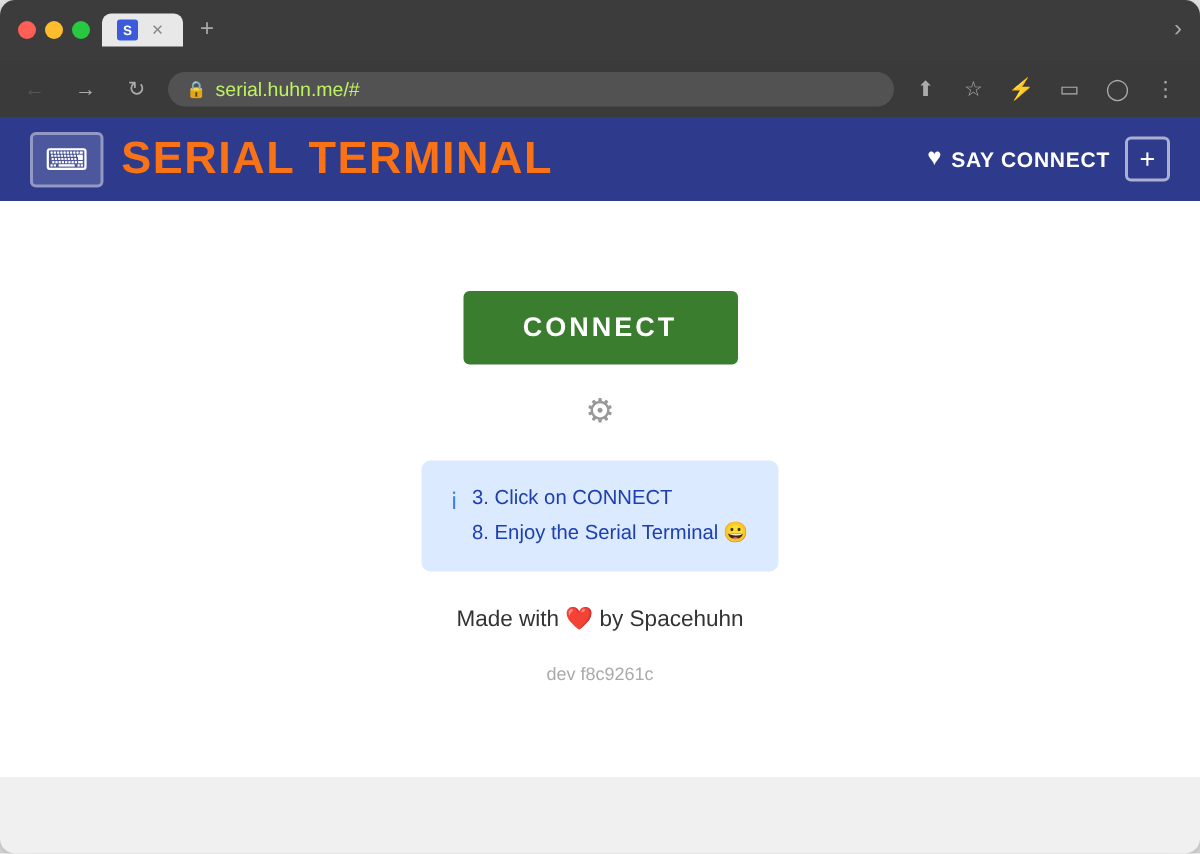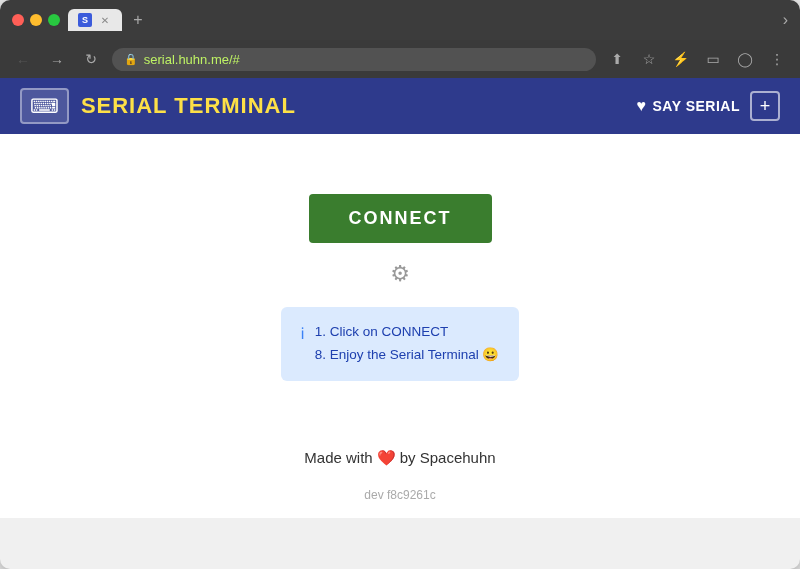--- a/index.html
+++ b/index.html
@@ -188,23 +188,23 @@
       align-items: center;
       justify-content: center;
     }
 
     .keyboard-icon {
       font-size: 20px;
       color: white;
     }
 
     .app-title {
-      font-size: 22px;
+      font-size: 30px;
       font-weight: 800;
-      color: #fde047;
+      color: #f97316;
       letter-spacing: 1px;
       text-transform: uppercase;
       font-family: 'Arial Black', Arial, sans-serif;
     }
 
     .navbar-right {
       display: flex;
       align-items: center;
       gap: 10px;
     }
@@ -289,21 +289,21 @@
     .info-text {
       font-size: 13.5px;
       color: #1e40af;
       line-height: 1.7;
     }
 
     
     .footer {
       text-align: center;
       padding-bottom: 10px;
-      padding-top: 68px;
+      padding-top: 22px;
     }
 
     .footer-main {
       font-size: 15px;
       color: #333;
     }
 
     .footer-heart {
       color: #e53e3e;
     }
@@ -367,36 +367,36 @@
     <div class="app-navbar">
       <div class="navbar-left">
         <div class="keyboard-icon-box">
           <span class="keyboard-icon">⌨</span>
         </div>
         <span class="app-title">SERIAL TERMINAL</span>
       </div>
       <div class="navbar-right">
         <div class="say-thanks-btn">
           <span class="heart-icon">♥</span>
-          <span>SAY SERIAL</span>
+          <span>SAY CONNECT</span>
         </div>
         <div class="add-btn">+</div>
       </div>
     </div>
 
     <div class="main-content">
 
       <button class="connect-btn">CONNECT</button>
 
       <div class="settings-gear">⚙</div>
 
       <div class="info-box">
         <span class="info-icon">ℹ</span>
         <div class="info-text">
-          <div>1. Click on CONNECT</div>
+          <div>3. Click on CONNECT</div>
           <div>8. Enjoy the Serial Terminal 😀</div>
         </div>
       </div>
 
       <div class="footer">
         <div class="footer-main">
           <span>Made with</span>
           <span class="footer-heart"> ❤️ </span>
           <span>by Spacehuhn</span>
         </div>

